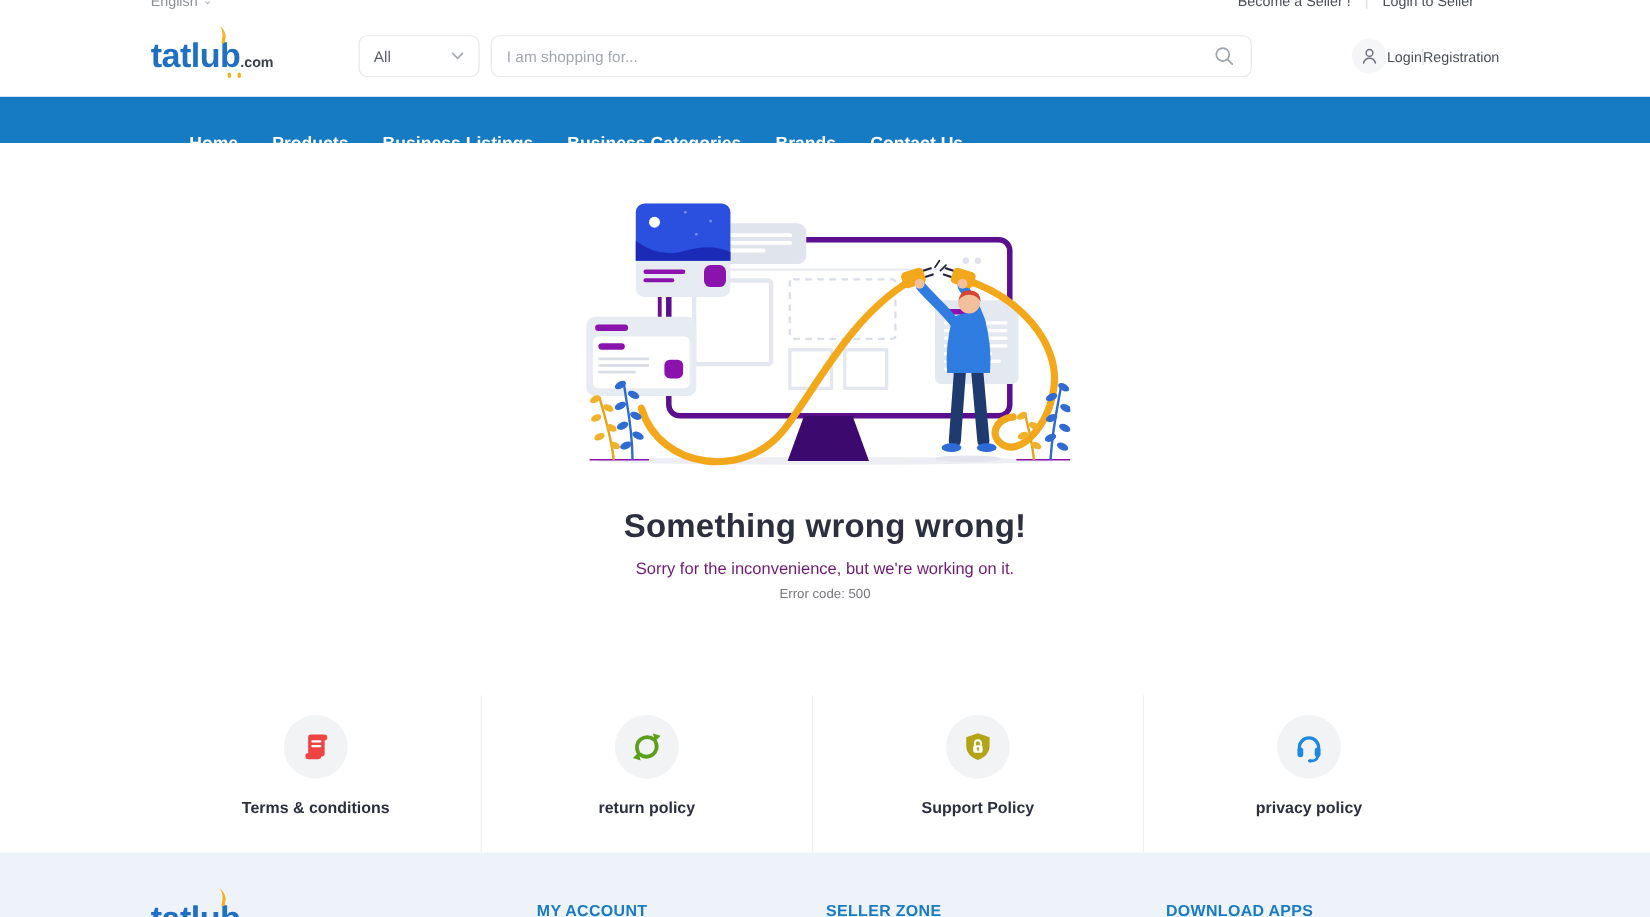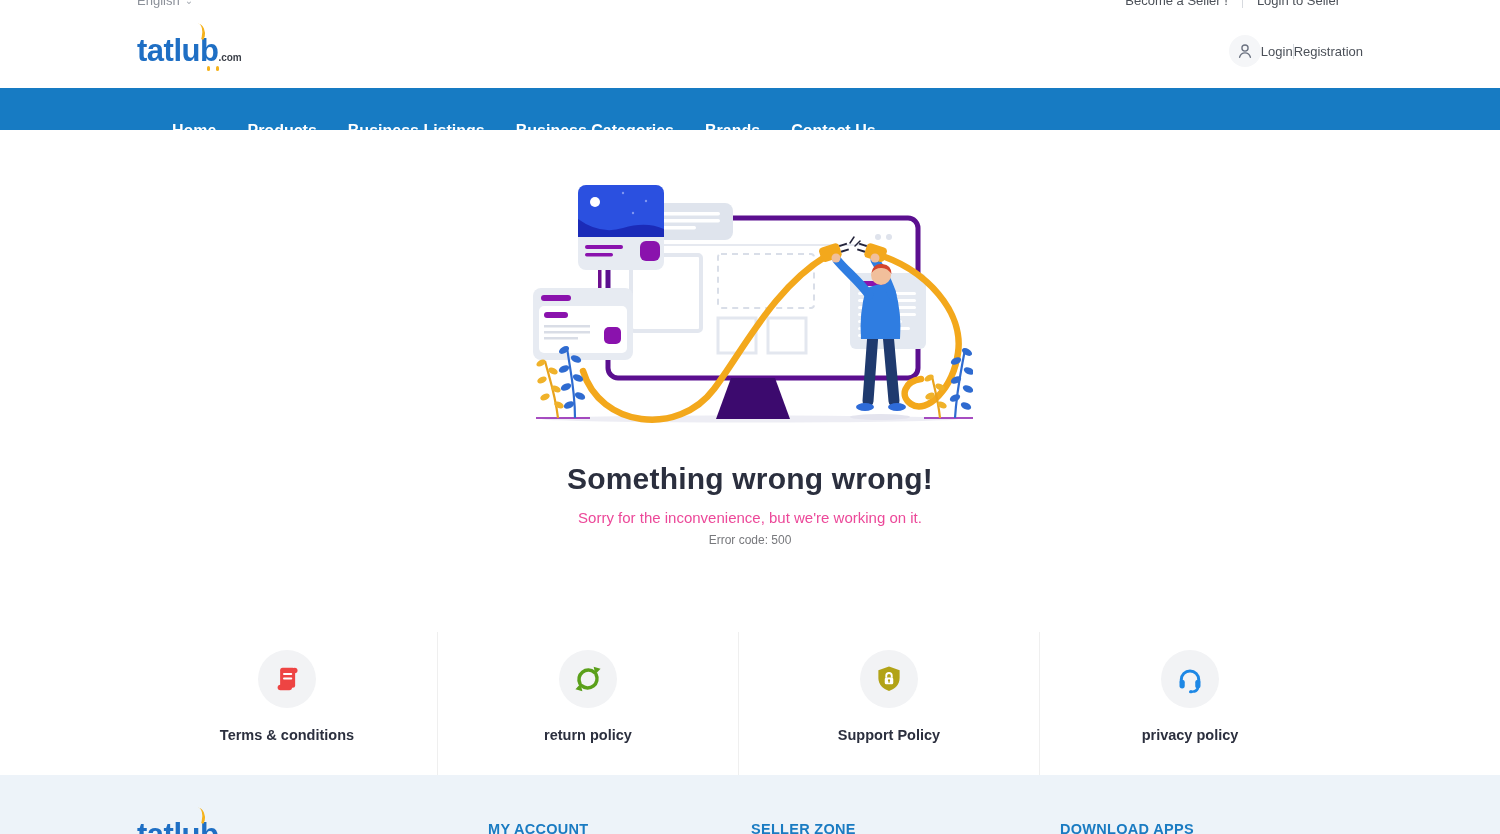--- a/index.html
+++ b/index.html
@@ -13,21 +13,21 @@
                   padding:0 160px 0 137px; font-size:13px; color:#8b9099; }
   .topbar-left { display:flex; align-items:center; gap:5px; cursor:pointer; }
   .topbar-right { display:flex; align-items:center; gap:14px; }
   .topbar-right .sep { width:1px; height:14px; background:#d7dadf; }
   .chev { font-size:10px; color:#a6abb3; }
 
   
   .header { height:74px; display:flex; align-items:center; padding:0 137px; background:#fff; }
   .logo { position:relative; font-size:31px; font-weight:bold; color:#1f6fc4;
           letter-spacing:-0.5px; cursor:pointer; white-space:nowrap; }
-  .logo .logo-com { font-size:10px; font-weight:bold; color:#3c4049; letter-spacing:0; }
+  .logo .logo-com { font-size:13px; font-weight:bold; color:#3c4049; letter-spacing:0; }
   .logo .accent { position:absolute; top:-9px; left:57px; width:12px; height:15px;
                   border-right:3px solid #f5b21c; border-radius:0 100% 20% 0;
                   transform:rotate(14deg); }
   .logo .dot { position:absolute; bottom:-2px; width:3px; height:5px; border-radius:2px;
                background:#f5b21c; }
   .logo .dot.d1 { left:70px; } .logo .dot.d2 { left:79px; }
 
   .search-group { display:flex; gap:10px; margin-left:77px; }
   .cat-select { width:110px; height:38px; border:1px solid #e7e7e9; border-radius:8px;
                 display:flex; align-items:center; justify-content:space-between;
@@ -48,21 +48,21 @@
   .navbar { height:42px; background:#177bc3; display:flex; align-items:center;
             padding-left:172px; gap:31px; }
   .nav-item { color:#fff; font-size:16px; font-weight:bold; text-decoration:none;
               cursor:pointer; white-space:nowrap;margin-top:44px; }
 
   
   .main { text-align:center; }
   .illustration { width:445px; height:250px; margin:45px auto 0; display:block; }
   .err-title { margin-top:37px; font-size:30px; font-weight:800; color:#2b2f3e;
                letter-spacing:0.2px; }
-  .err-sub  { margin-top:13px; font-size:15px; color:#ec4899; }
+  .err-sub  { margin-top:13px; font-size:15px; color:#701a75; }
   .err-code { margin-top:7px;  font-size:12px; color:#77787c; }
 
   
   .features { display:flex; margin:85px 160px 0 137px; }
   .feature { flex:1; text-align:center; padding:18px 0 32px; }
   .feature + .feature { border-left:1px solid #efefef; }
   .icon-circle { width:58px; height:58px; border-radius:50%; background:#f2f3f5;
                  margin:0 auto; display:flex; align-items:center; justify-content:center;
                  cursor:pointer; }
   .feature-label { display:block; margin-top:19px; font-size:14.5px; font-weight:bold;
@@ -97,20 +97,35 @@
 </div>
 
 <div class="header">
   <div class="logo">
     <span class="accent"></span>
     <span class="dot d1"></span>
     <span class="dot d2"></span>
     <span>tatlub</span><span class="logo-com">.com</span>
   </div>
 
+  <div class="search-group">
+    <div class="cat-select">
+      <span>All</span>
+      <svg width="12" height="8" viewBox="0 0 12 8">
+        <path d="M1.5 1.5 L6 6 L10.5 1.5" fill="none" stroke="#a6abb3" stroke-width="1.6" stroke-linecap="round"></path>
+      </svg>
+    </div>
+    <div class="search-box">
+      <input type="text" placeholder="I am shopping for..." style="">
+      <svg width="20" height="20" viewBox="0 0 22 22">
+        <circle cx="9.5" cy="9.5" r="6.5" fill="none" stroke="#9aa2ab" stroke-width="1.7"></circle>
+        <line x1="14.5" y1="14.5" x2="19" y2="19" stroke="#9aa2ab" stroke-width="1.7" stroke-linecap="round"></line>
+      </svg>
+    </div>
+  </div>
 
   <div class="header-right">
     <div class="avatar">
       <svg width="20" height="20" viewBox="0 0 24 24">
         <circle cx="12" cy="8.5" r="3.7" fill="none" stroke="#6b7280" stroke-width="1.6"></circle>
         <path d="M5.5 19.5c1-3.6 3.4-5.2 6.5-5.2s5.5 1.6 6.5 5.2" fill="none" stroke="#6b7280" stroke-width="1.6" stroke-linecap="round"></path>
       </svg>
     </div>
     <span class="hr-link">Login</span>
     <span class="hr-sep"></span>

